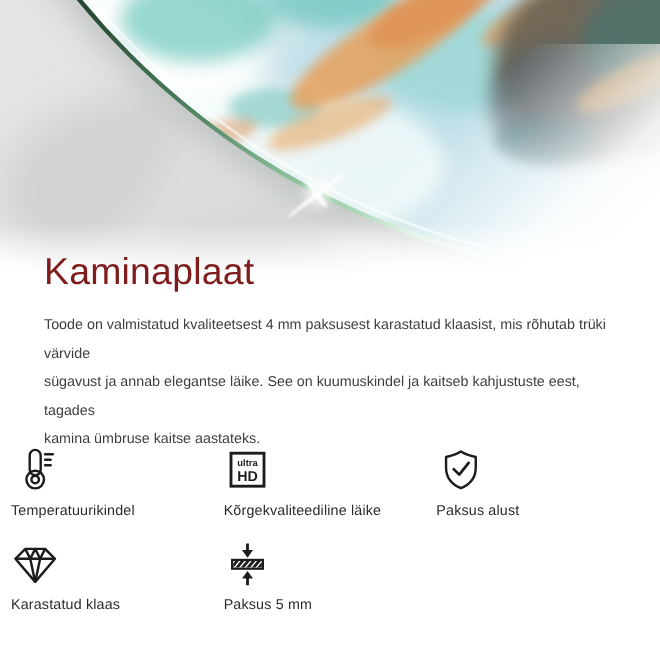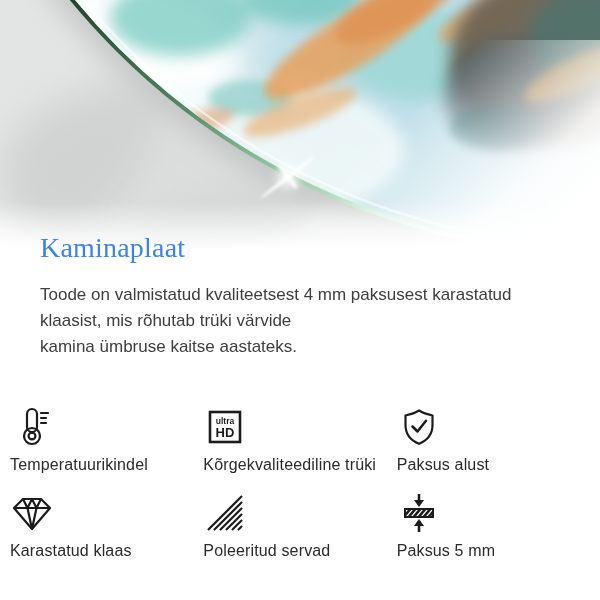--- a/index.html
+++ b/index.html
@@ -3,31 +3,31 @@
 <meta charset="utf-8">
 <style>
   html,body{margin:0;padding:0;}
   body{
     width:600px;height:600px;background:#ffffff;position:relative;overflow:hidden;
     font-family:"Liberation Sans", sans-serif;
   }
   .hero{position:absolute;top:0;left:0;width:600px;height:250px;}
   .content{position:absolute;left:40px;top:230px;width:530px;}
   h1{
-    margin:0;font-family:Liberation Serif, serif;
-    font-weight:400;font-size:28px;line-height:35px;color:#3b82f6;letter-spacing:.2px;
+    margin:0;font-family:Liberation Sans, sans-serif;
+    font-weight:400;font-size:34px;line-height:35px;color:#7f1d1d;letter-spacing:.2px;
   }
-  .desc{margin-top:17px;font-size:17px;line-height:26px;color:#3e3e3e;}
+  .desc{margin-top:17px;font-size:13px;line-height:26px;color:#3e3e3e;}
   .features{
     position:absolute;left:10px;top:399px;width:580px;
     display:grid;grid-template-columns:repeat(3,1fr);grid-auto-rows:86px;
   }
   .feature{display:flex;flex-direction:column;align-items:flex-start;justify-content:flex-start;padding-top:5px;}
   .feature .icn{height:46px;display:flex;align-items:center;justify-content:center;}
-  .feature .lbl{margin-top:6px;font-size:16px;color:#2b2b2b;letter-spacing:.15px;text-align:center;}
+  .feature .lbl{margin-top:6px;font-size:13px;color:#2b2b2b;letter-spacing:.15px;text-align:center;}
   .icn svg{stroke:#1c1c1c;fill:none;stroke-width:2.2;}
   .icn text{stroke:none;fill:#1c1c1c;font-family:"Liberation Sans",sans-serif;font-weight:bold;}
 </style>
 </head>
 <body>
 
 <div class="hero">
 <svg width="600" height="250" viewBox="0 0 600 250">
   <defs>
     <clipPath id="plateClip">
@@ -109,20 +109,21 @@
   </g>
 </svg>
 </div>
 
 <div class="content">
   <h1>
     <span style="display:block">Kaminaplaat</span>
   </h1>
   <div class="desc">
     <div>Toode on valmistatud kvaliteetsest 4 mm paksusest karastatud klaasist, mis rõhutab trüki värvide</div>
+    <div>sügavust ja annab elegantse läike. See on kuumuskindel ja kaitseb kahjustuste eest, tagades</div>
     <div>kamina ümbruse kaitse aastateks.</div>
   </div>
 </div>
 
 <div class="features">
 
   <div class="feature">
     <span class="icn">
       <svg width="44" height="44" viewBox="0 0 44 44" stroke-linecap="round">
         <rect x="17" y="4" width="10" height="23" rx="5"></rect>
@@ -137,21 +138,21 @@
   </div>
 
   <div class="feature">
     <span class="icn">
       <svg width="44" height="44" viewBox="0 0 44 44">
         <rect x="7" y="7" width="30" height="30" stroke-width="2.6"></rect>
         <text x="22" y="19" font-size="8.5" text-anchor="middle">ultra</text>
         <text x="22" y="32" font-size="13" text-anchor="middle">HD</text>
       </svg>
     </span>
-    <span class="lbl">Kõrgekvaliteediline trüki</span>
+    <span class="lbl">Kõrgekvaliteediline läike</span>
   </div>
 
   <div class="feature">
     <span class="icn">
       <svg width="44" height="44" viewBox="0 0 44 44" stroke-linejoin="round" stroke-linecap="round">
         <path d="M22 5.5 C26 8 31 9.5 35.5 10.5 V20 C35.5 29.5 30 35.5 22 38.8 C14 35.5 8.5 29.5 8.5 20 V10.5 C13 9.5 18 8 22 5.5 Z"></path>
         <polyline points="15.5,21.5 20.5,26.5 29,15.8" stroke-width="2.5"></polyline>
       </svg>
     </span>
     <span class="lbl">Paksus alust</span>
@@ -163,33 +164,20 @@
         <polygon points="13,8 31,8 40,17 22,38 4,17"></polygon>
         <line x1="4" y1="17" x2="40" y2="17"></line>
         <polyline points="13,8 17.5,17 22,8 26.5,17 31,8"></polyline>
         <line x1="17.5" y1="17" x2="22" y2="38"></line>
         <line x1="26.5" y1="17" x2="22" y2="38"></line>
       </svg>
     </span>
     <span class="lbl">Karastatud klaas</span>
   </div>
 
-  <div class="feature">
-    <span class="icn">
-      <svg width="44" height="44" viewBox="0 0 44 44" stroke-width="3.4">
-        <line x1="5" y1="39" x2="39" y2="5"></line>
-        <line x1="11" y1="39" x2="39" y2="11"></line>
-        <line x1="17" y1="39" x2="39" y2="17"></line>
-        <line x1="23" y1="39" x2="39" y2="23"></line>
-        <line x1="29" y1="39" x2="39" y2="29"></line>
-        <line x1="35" y1="39" x2="39" y2="35"></line>
-      </svg>
-    </span>
-    <span class="lbl">Poleeritud servad</span>
-  </div>
 
   <div class="feature">
     <span class="icn">
       <svg width="44" height="44" viewBox="0 0 44 44">
         <defs>
             <clipPath id="barClip">
               <rect x="9" y="19" width="26" height="6"></rect>
             </clipPath>
           </defs>
         <line x1="22" y1="3" x2="22" y2="10" stroke-width="2.6"></line>

